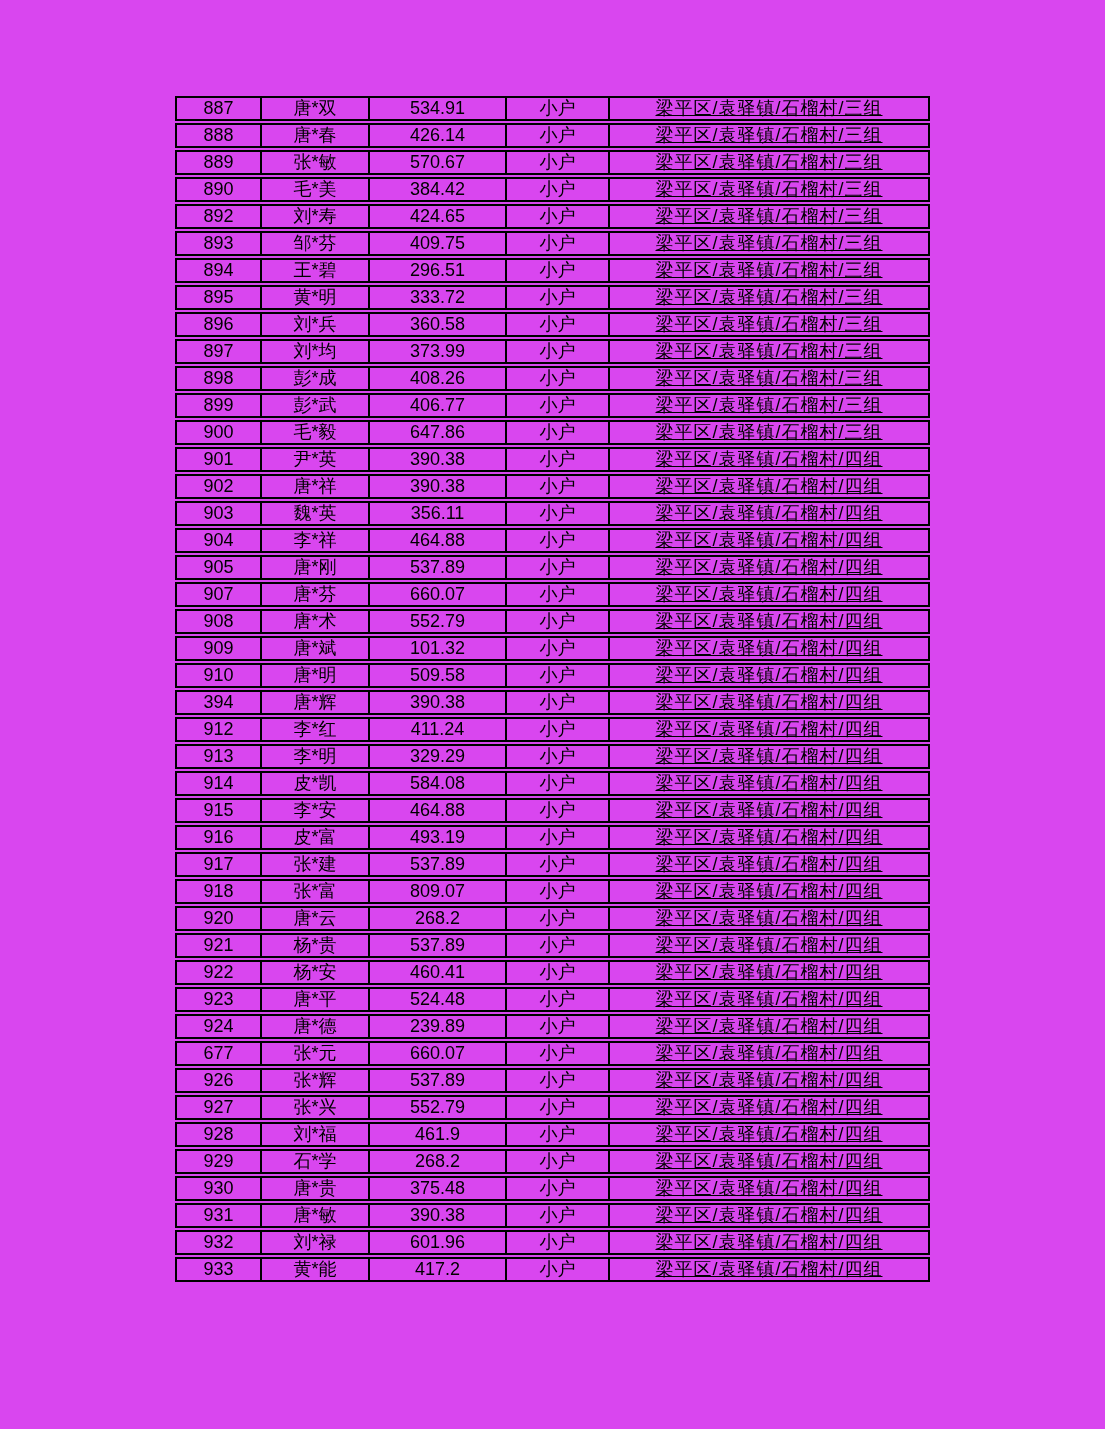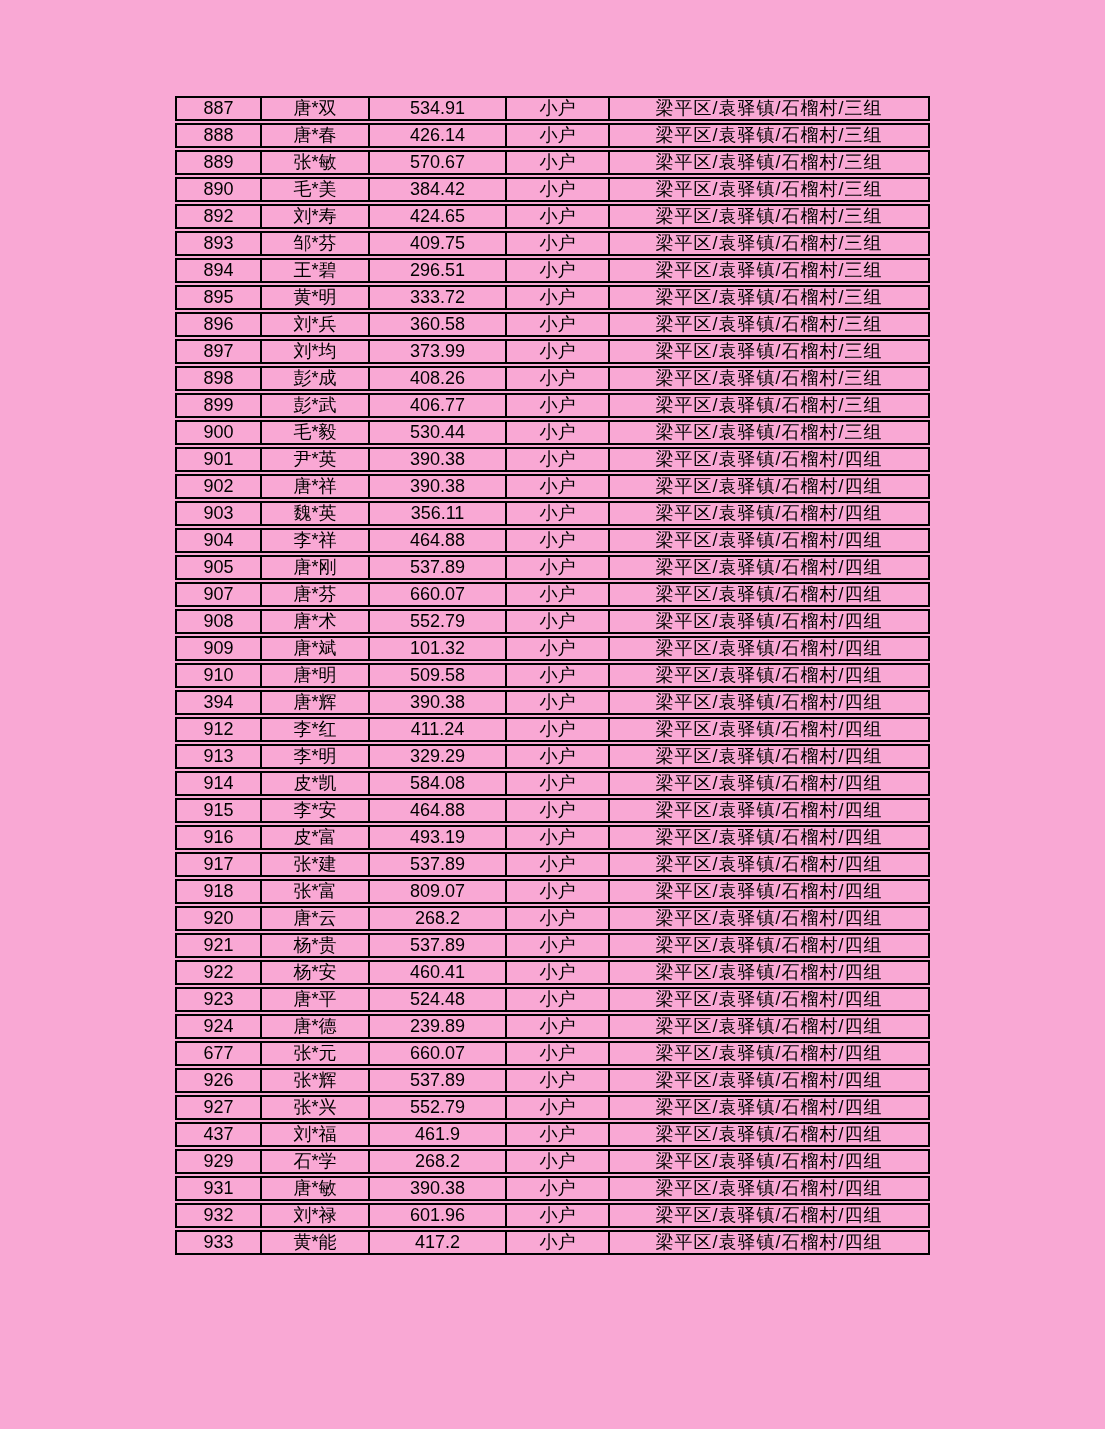--- a/index.html
+++ b/index.html
@@ -4,21 +4,21 @@
 <style>
   html, body {
     margin: 0;
     padding: 0;
     background: #ffffff;
   }
   .page {
     position: relative;
     width: 1105px;
     height: 1429px;
-    background: #f9a8d4;
+    background: #d946ef;
     font-family: "Liberation Sans", sans-serif;
     overflow: hidden;
   }
   table.records {
     position: absolute;
     left: 175px;
     top: 94px;
     width: 755px;
     table-layout: fixed;
     border-collapse: separate;
@@ -40,20 +40,21 @@
   }
   table.records td:first-child {
     border-left: 2px solid #000000;
   }
   td.col-id, td.col-amount {
     font-size: 17px;
   }
   td.col-location {
     font-size: 18px;
     letter-spacing: 1px;
+    text-decoration: underline;
   }
 </style>
 </head>
 <body>
 
 <div class="page">
   <table class="records">
     <colgroup>
       <col style="width:87px">
       <col style="width:108px">
@@ -142,21 +143,21 @@
         <tr>
           <td class="col-id">899</td>
           <td class="col-name">彭*武</td>
           <td class="col-amount">406.77</td>
           <td class="col-type">小户</td>
           <td class="col-location">梁平区/袁驿镇/石榴村/三组</td>
         </tr>
         <tr>
           <td class="col-id">900</td>
           <td class="col-name">毛*毅</td>
-          <td class="col-amount">530.44</td>
+          <td class="col-amount">647.86</td>
           <td class="col-type">小户</td>
           <td class="col-location">梁平区/袁驿镇/石榴村/三组</td>
         </tr>
         <tr>
           <td class="col-id">901</td>
           <td class="col-name">尹*英</td>
           <td class="col-amount">390.38</td>
           <td class="col-type">小户</td>
           <td class="col-location">梁平区/袁驿镇/石榴村/四组</td>
         </tr>
@@ -322,30 +323,37 @@
           <td class="col-location">梁平区/袁驿镇/石榴村/四组</td>
         </tr>
         <tr>
           <td class="col-id">927</td>
           <td class="col-name">张*兴</td>
           <td class="col-amount">552.79</td>
           <td class="col-type">小户</td>
           <td class="col-location">梁平区/袁驿镇/石榴村/四组</td>
         </tr>
         <tr>
-          <td class="col-id">437</td>
+          <td class="col-id">928</td>
           <td class="col-name">刘*福</td>
           <td class="col-amount">461.9</td>
           <td class="col-type">小户</td>
           <td class="col-location">梁平区/袁驿镇/石榴村/四组</td>
         </tr>
         <tr>
           <td class="col-id">929</td>
           <td class="col-name">石*学</td>
           <td class="col-amount">268.2</td>
+          <td class="col-type">小户</td>
+          <td class="col-location">梁平区/袁驿镇/石榴村/四组</td>
+        </tr>
+        <tr>
+          <td class="col-id">930</td>
+          <td class="col-name">唐*贵</td>
+          <td class="col-amount">375.48</td>
           <td class="col-type">小户</td>
           <td class="col-location">梁平区/袁驿镇/石榴村/四组</td>
         </tr>
         <tr>
           <td class="col-id">931</td>
           <td class="col-name">唐*敏</td>
           <td class="col-amount">390.38</td>
           <td class="col-type">小户</td>
           <td class="col-location">梁平区/袁驿镇/石榴村/四组</td>
         </tr>

